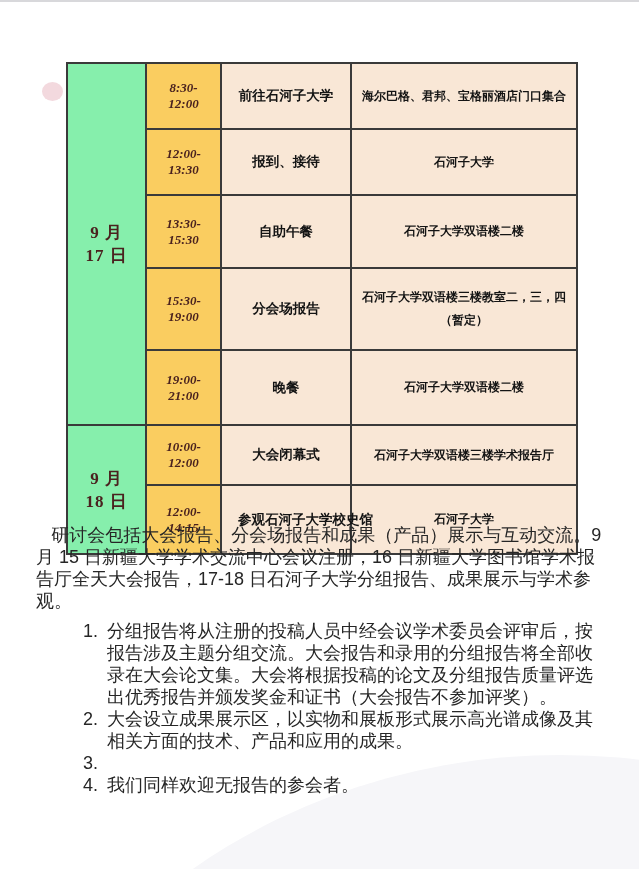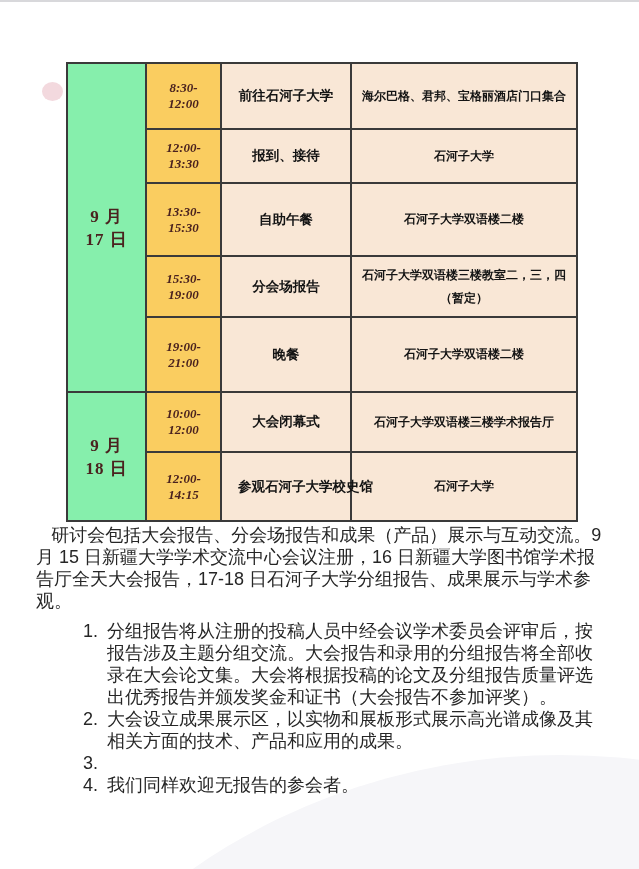--- a/index.html
+++ b/index.html
@@ -43,31 +43,31 @@
         <col style="width:130px">
         <col style="width:226px">
     </colgroup>
     <tbody>
       <tr style="height:66px">
         <td class="date" rowspan="5">9 月 17 日</td>
         <td class="time">8:30-12:00</td>
         <td class="act">前往石河子大学</td>
         <td class="loc">海尔巴格、君邦、宝格丽酒店门口集合</td>
       </tr>
-      <tr style="height:54px">
+      <tr style="height:66px">
         <td class="time">12:00-13:30</td>
         <td class="act">报到、接待</td>
         <td class="loc">石河子大学</td>
       </tr>
       <tr style="height:73px">
         <td class="time">13:30-15:30</td>
         <td class="act">自助午餐</td>
         <td class="loc">石河子大学双语楼二楼</td>
       </tr>
-      <tr style="height:61px">
+      <tr style="height:82px">
         <td class="time">15:30-19:00</td>
         <td class="act">分会场报告</td>
         <td class="loc">石河子大学双语楼三楼教室二，三，四（暂定）</td>
       </tr>
       <tr style="height:75px">
         <td class="time">19:00-21:00</td>
         <td class="act">晚餐</td>
         <td class="loc">石河子大学双语楼二楼</td>
       </tr>
       <tr style="height:60px">

